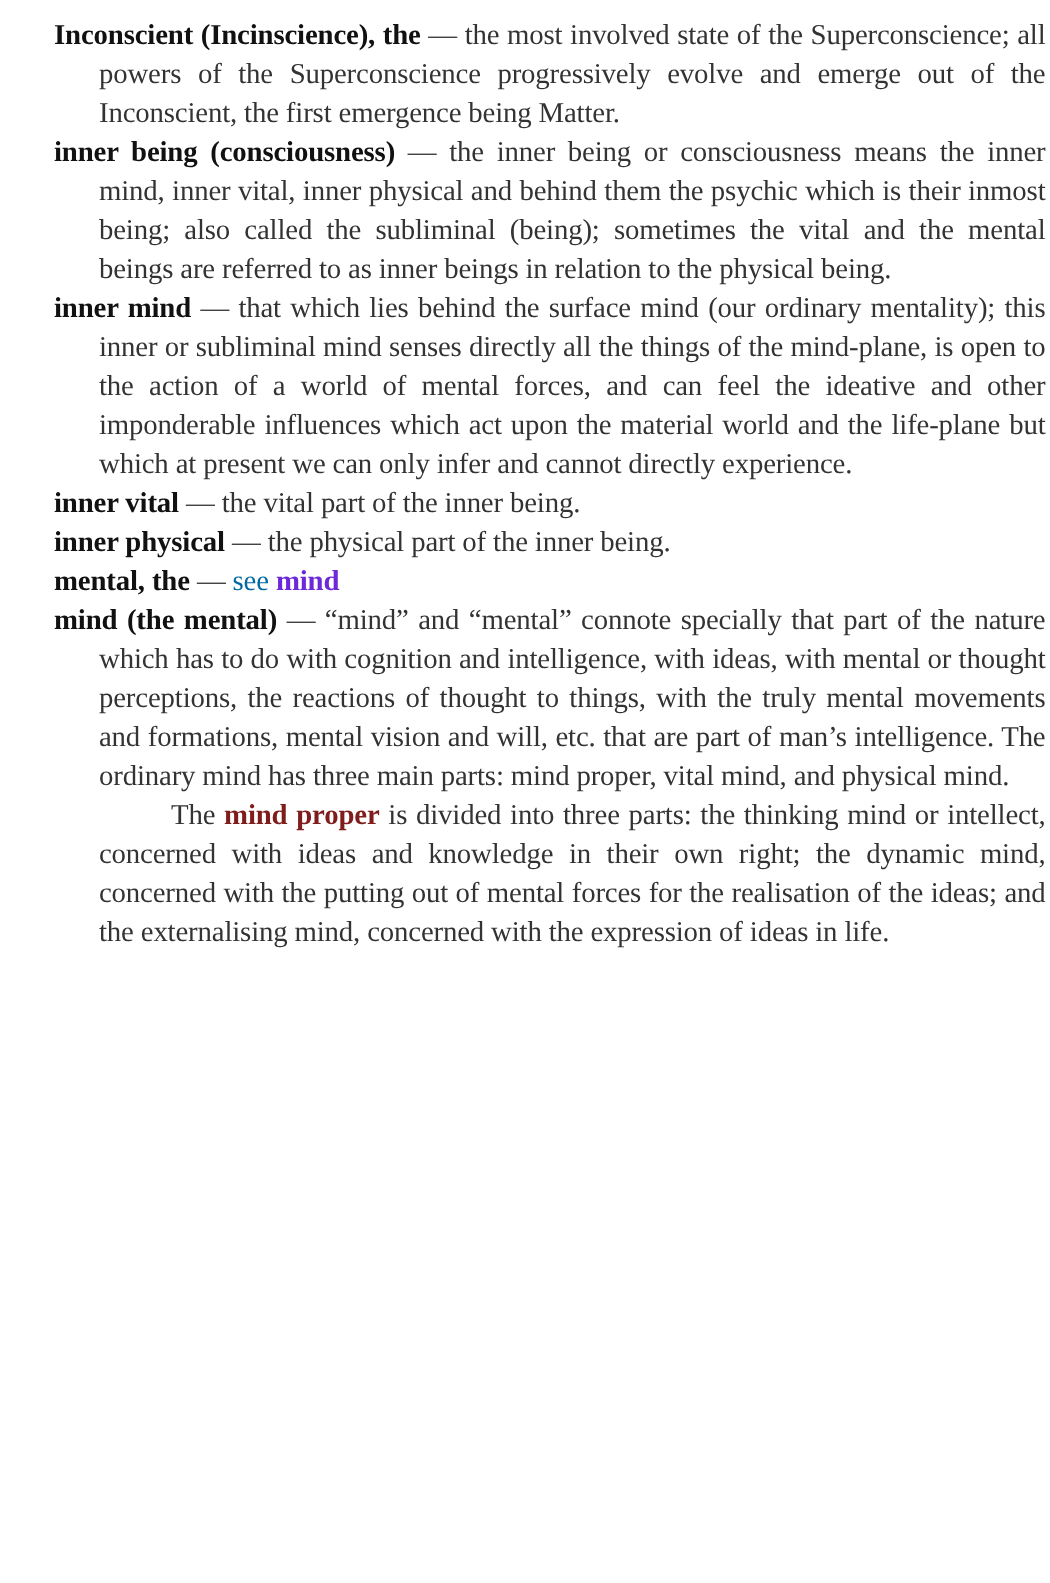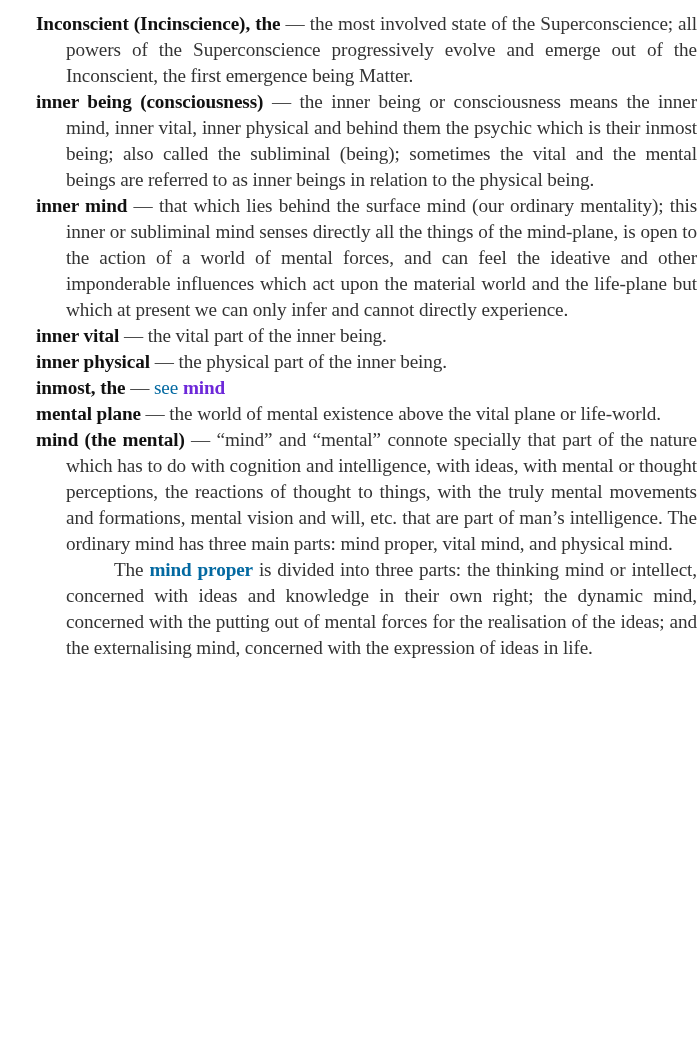--- a/index.html
+++ b/index.html
@@ -53,40 +53,39 @@
     font-size: 19.2px;
     line-height: 26px;
     text-align: justify;
     margin: 0;
     padding-left: 30px;
     text-indent: 48px;
     color: #333333;
     letter-spacing: -0.1px;
   }
   .para b {
-    color: #0369a1;
+    color: #7f1d1d;
   }
 </style>
 </head>
 <body>
 
 <div class="page">
 
   <p class="entry"><span class="term">Inconscient (Incinscience), the</span><span class="dash"> — </span><span class="def">the most involved state of the Superconscience; all powers of the Superconscience progressively evolve and emerge out of the Inconscient, the first emergence being Matter.</span></p>
 
   <p class="entry"><span class="term">inner being (consciousness)</span><span class="dash"> — </span><span class="def">the inner being or consciousness means the inner mind, inner vital, inner physical and behind them the psychic which is their inmost being; also called the subliminal (being); sometimes the vital and the mental beings are referred to as inner beings in relation to the physical being.</span></p>
 
   <p class="entry"><span class="term">inner mind</span><span class="dash"> — </span><span class="def">that which lies behind the surface mind (our ordinary mentality); this inner or subliminal mind senses directly all the things of the mind-plane, is open to the action of a world of mental forces, and can feel the ideative and other imponderable influences which act upon the material world and the life-plane but which at present we can only infer and cannot directly experience.</span></p>
 
   <p class="entry"><span class="term">inner vital</span><span class="dash"> — </span><span class="def">the vital part of the inner being.</span></p>
 
   <p class="entry"><span class="term">inner physical</span><span class="dash"> — </span><span class="def">the physical part of the inner being.</span></p>
 
 
-  <p class="entry"><span class="term">inmost, the</span><span class="dash"> — </span><span class="see">see</span> <span class="xref">mind</span></p>
+  <p class="entry"><span class="term">mental, the</span><span class="dash"> — </span><span class="see">see</span> <span class="xref">mind</span></p>
 
-  <p class="entry"><span class="term">mental plane</span><span class="dash"> — </span><span class="def">the world of mental existence above the vital plane or life-world.</span></p>
 
   <p class="entry"><span class="term">mind (the mental)</span><span class="dash"> — </span><span class="def">“mind” and “mental” connote specially that part of the nature which has to do with cognition and intelligence, with ideas, with mental or thought perceptions, the reactions of thought to things, with the truly mental movements and formations, mental vision and will, etc. that are part of man’s intelligence. The ordinary mind has three main parts: mind proper, vital mind, and physical mind.</span></p>
 
   <p class="para"><span>The </span><b>mind proper</b><span> is divided into three parts: the thinking mind or intellect, concerned with ideas and knowledge in their own right; the dynamic mind, concerned with the putting out of mental forces for the realisation of the ideas; and the externalising mind, concerned with the expression of ideas in life.</span></p>
 
 </div>
 
 </body></html>

